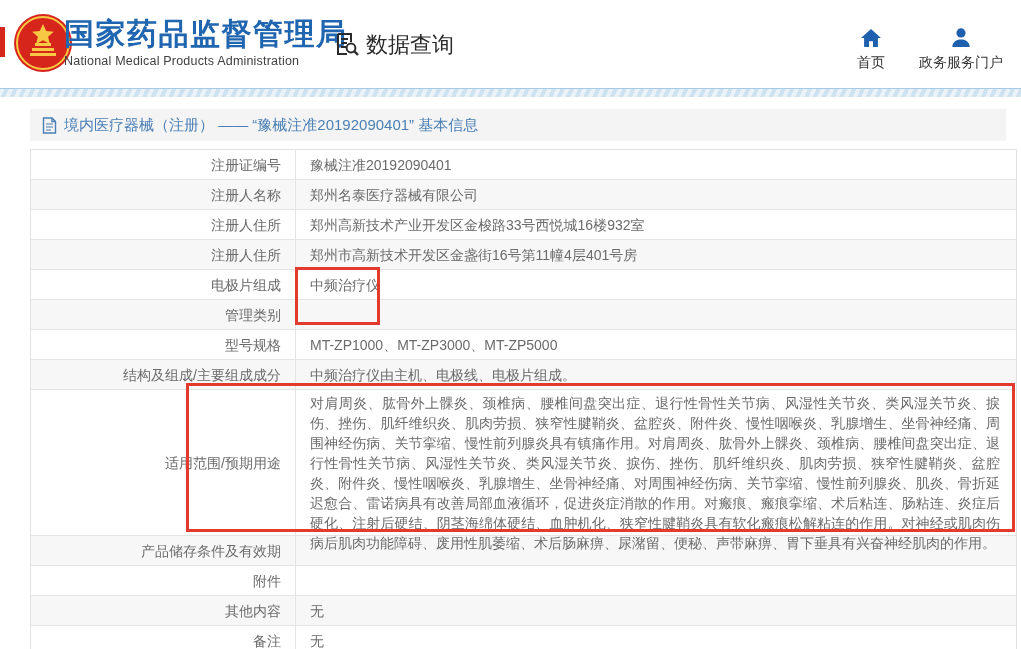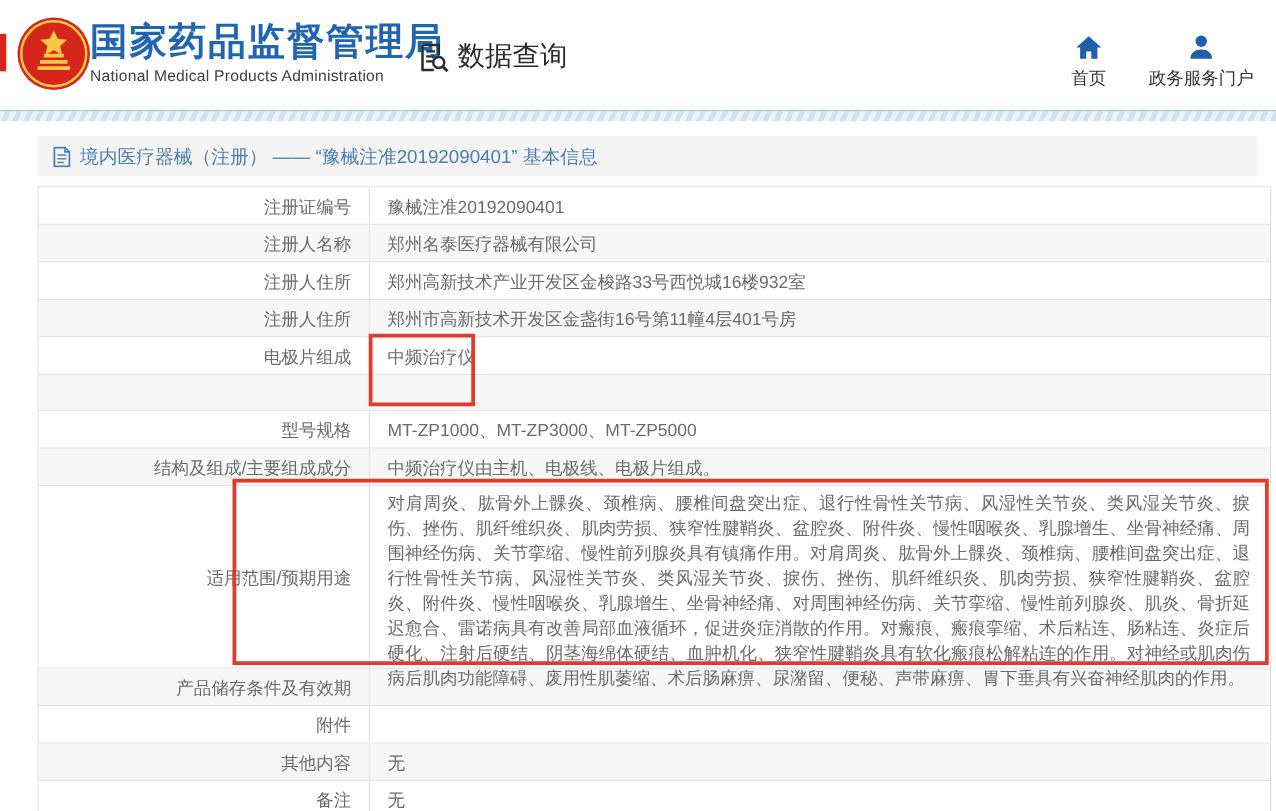--- a/index.html
+++ b/index.html
@@ -4,24 +4,24 @@
 <style>
   * { margin:0; padding:0; box-sizing:border-box; }
   html,body { width:1021px; height:649px; overflow:hidden; background:#fff;
               font-family:"Liberation Sans","DejaVu Sans",sans-serif; }
   .page { position:relative; width:1021px; height:649px; background:#fff; }
 
   
   .site-header { position:relative; width:100%; height:88px; background:#fff; }
   .corner-sliver { position:absolute; left:0; top:27px; width:5px; height:30px; background:#d6261c; }
   .emblem { position:absolute; left:12px; top:12px; width:62px; height:62px; }
-  .agency { position:absolute; left:72px; top:17px; }
+  .agency { position:absolute; left:64px; top:17px; }
   .agency-zh { font-size:30px; font-weight:bold; color:#2065af; letter-spacing:1.5px; line-height:1.1; }
   .agency-en { font-size:12.5px; color:#404040; margin-top:4px; letter-spacing:.2px; }
-  .section-title { position:absolute; left:332px; top:30px; display:flex; align-items:flex-end; gap:6px;
+  .section-title { position:absolute; left:332px; top:30px; display:flex; align-items:flex-start; gap:6px;
                    font-size:22px; color:#2b2b2b; font-weight:500; }
   .hnav { position:absolute; right:18px; top:26px; display:flex; gap:34px; }
   .hnav-item { display:flex; flex-direction:column; align-items:center; text-decoration:none; cursor:pointer; }
   .hnav-item .nicon { height:22px; display:flex; align-items:flex-end; }
   .hnav-item .nlabel { font-size:14px; color:#333; margin-top:6px; white-space:nowrap; }
 
   
   .stripe-divider { width:100%; height:9px; border-top:1px solid #a9c9e2;
     background:repeating-linear-gradient(115deg,#eaf3fa 0 4px,#cfe2f0 4px 8px); }
 
@@ -135,20 +135,21 @@
     </div>
     <div class="trow alt">
       <div class="cell lab">注册人住所</div>
       <div class="cell val">郑州市高新技术开发区金盏街16号第11幢4层401号房</div>
     </div>
     <div class="trow">
       <div class="cell lab">电极片组成</div>
       <div class="cell val">中频治疗仪</div>
     </div>
     <div class="trow alt">
+      <div class="cell lab">管理类别</div>
     </div>
     <div class="trow">
       <div class="cell lab">型号规格</div>
       <div class="cell val">MT-ZP1000、MT-ZP3000、MT-ZP5000</div>
     </div>
     <div class="trow alt">
       <div class="cell lab">结构及组成/主要组成成分</div>
       <div class="cell val">中频治疗仪由主机、电极线、电极片组成。</div>
     </div>
     <div class="trow tall">

